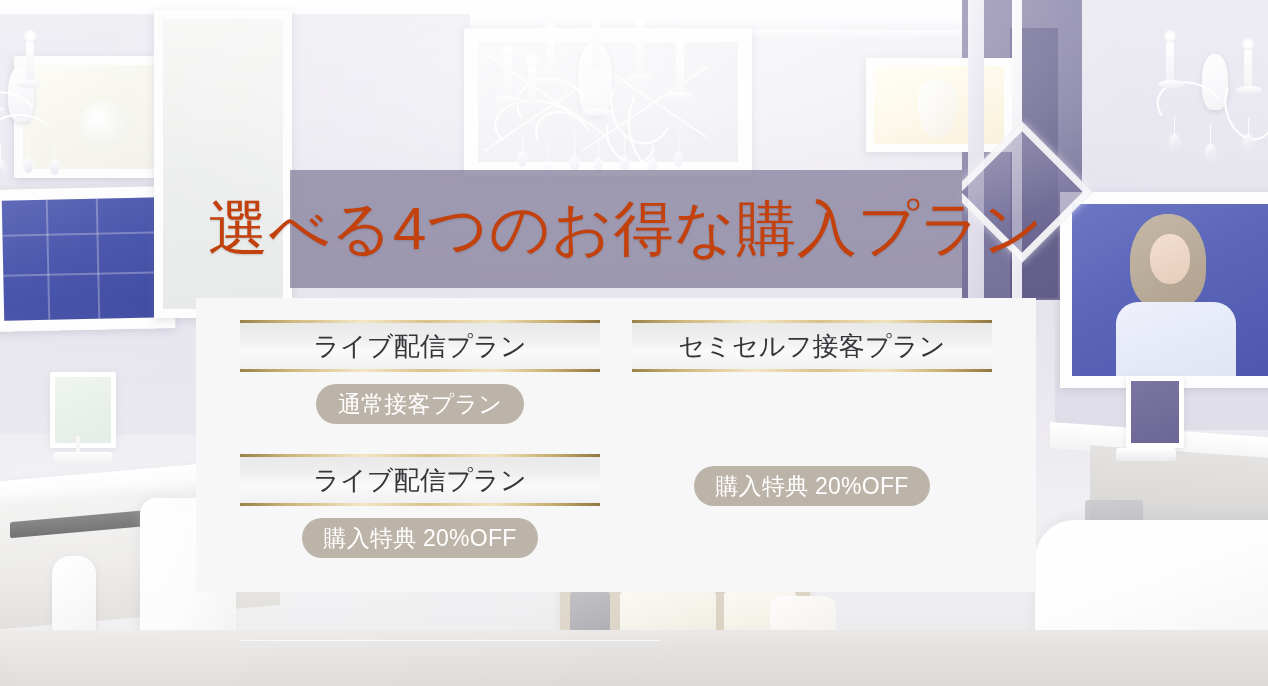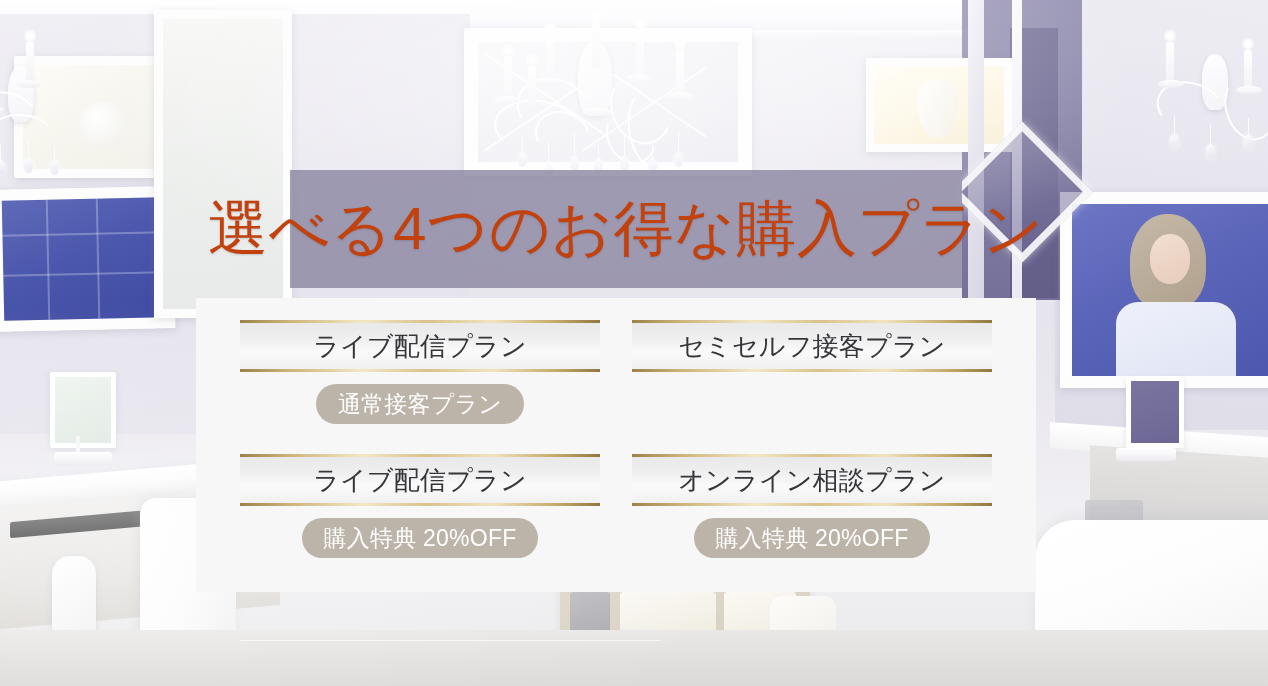--- a/index.html
+++ b/index.html
@@ -414,22 +414,19 @@
       </div>
 
       <div class="plan">
         <div class="plan-head">
           <span class="plan-title">ライブ配信プラン</span>
         </div>
         <span class="badge">購入特典 20%OFF</span>
       </div>
 
       <div class="plan">
-        <div class="plan-head">
-          <span class="plan-title">オンライン相談プラン</span>
-        </div>
         <span class="badge">購入特典 20%OFF</span>
       </div>
 
     </div>
   </div>
 
 </div>
 
 </body></html>

